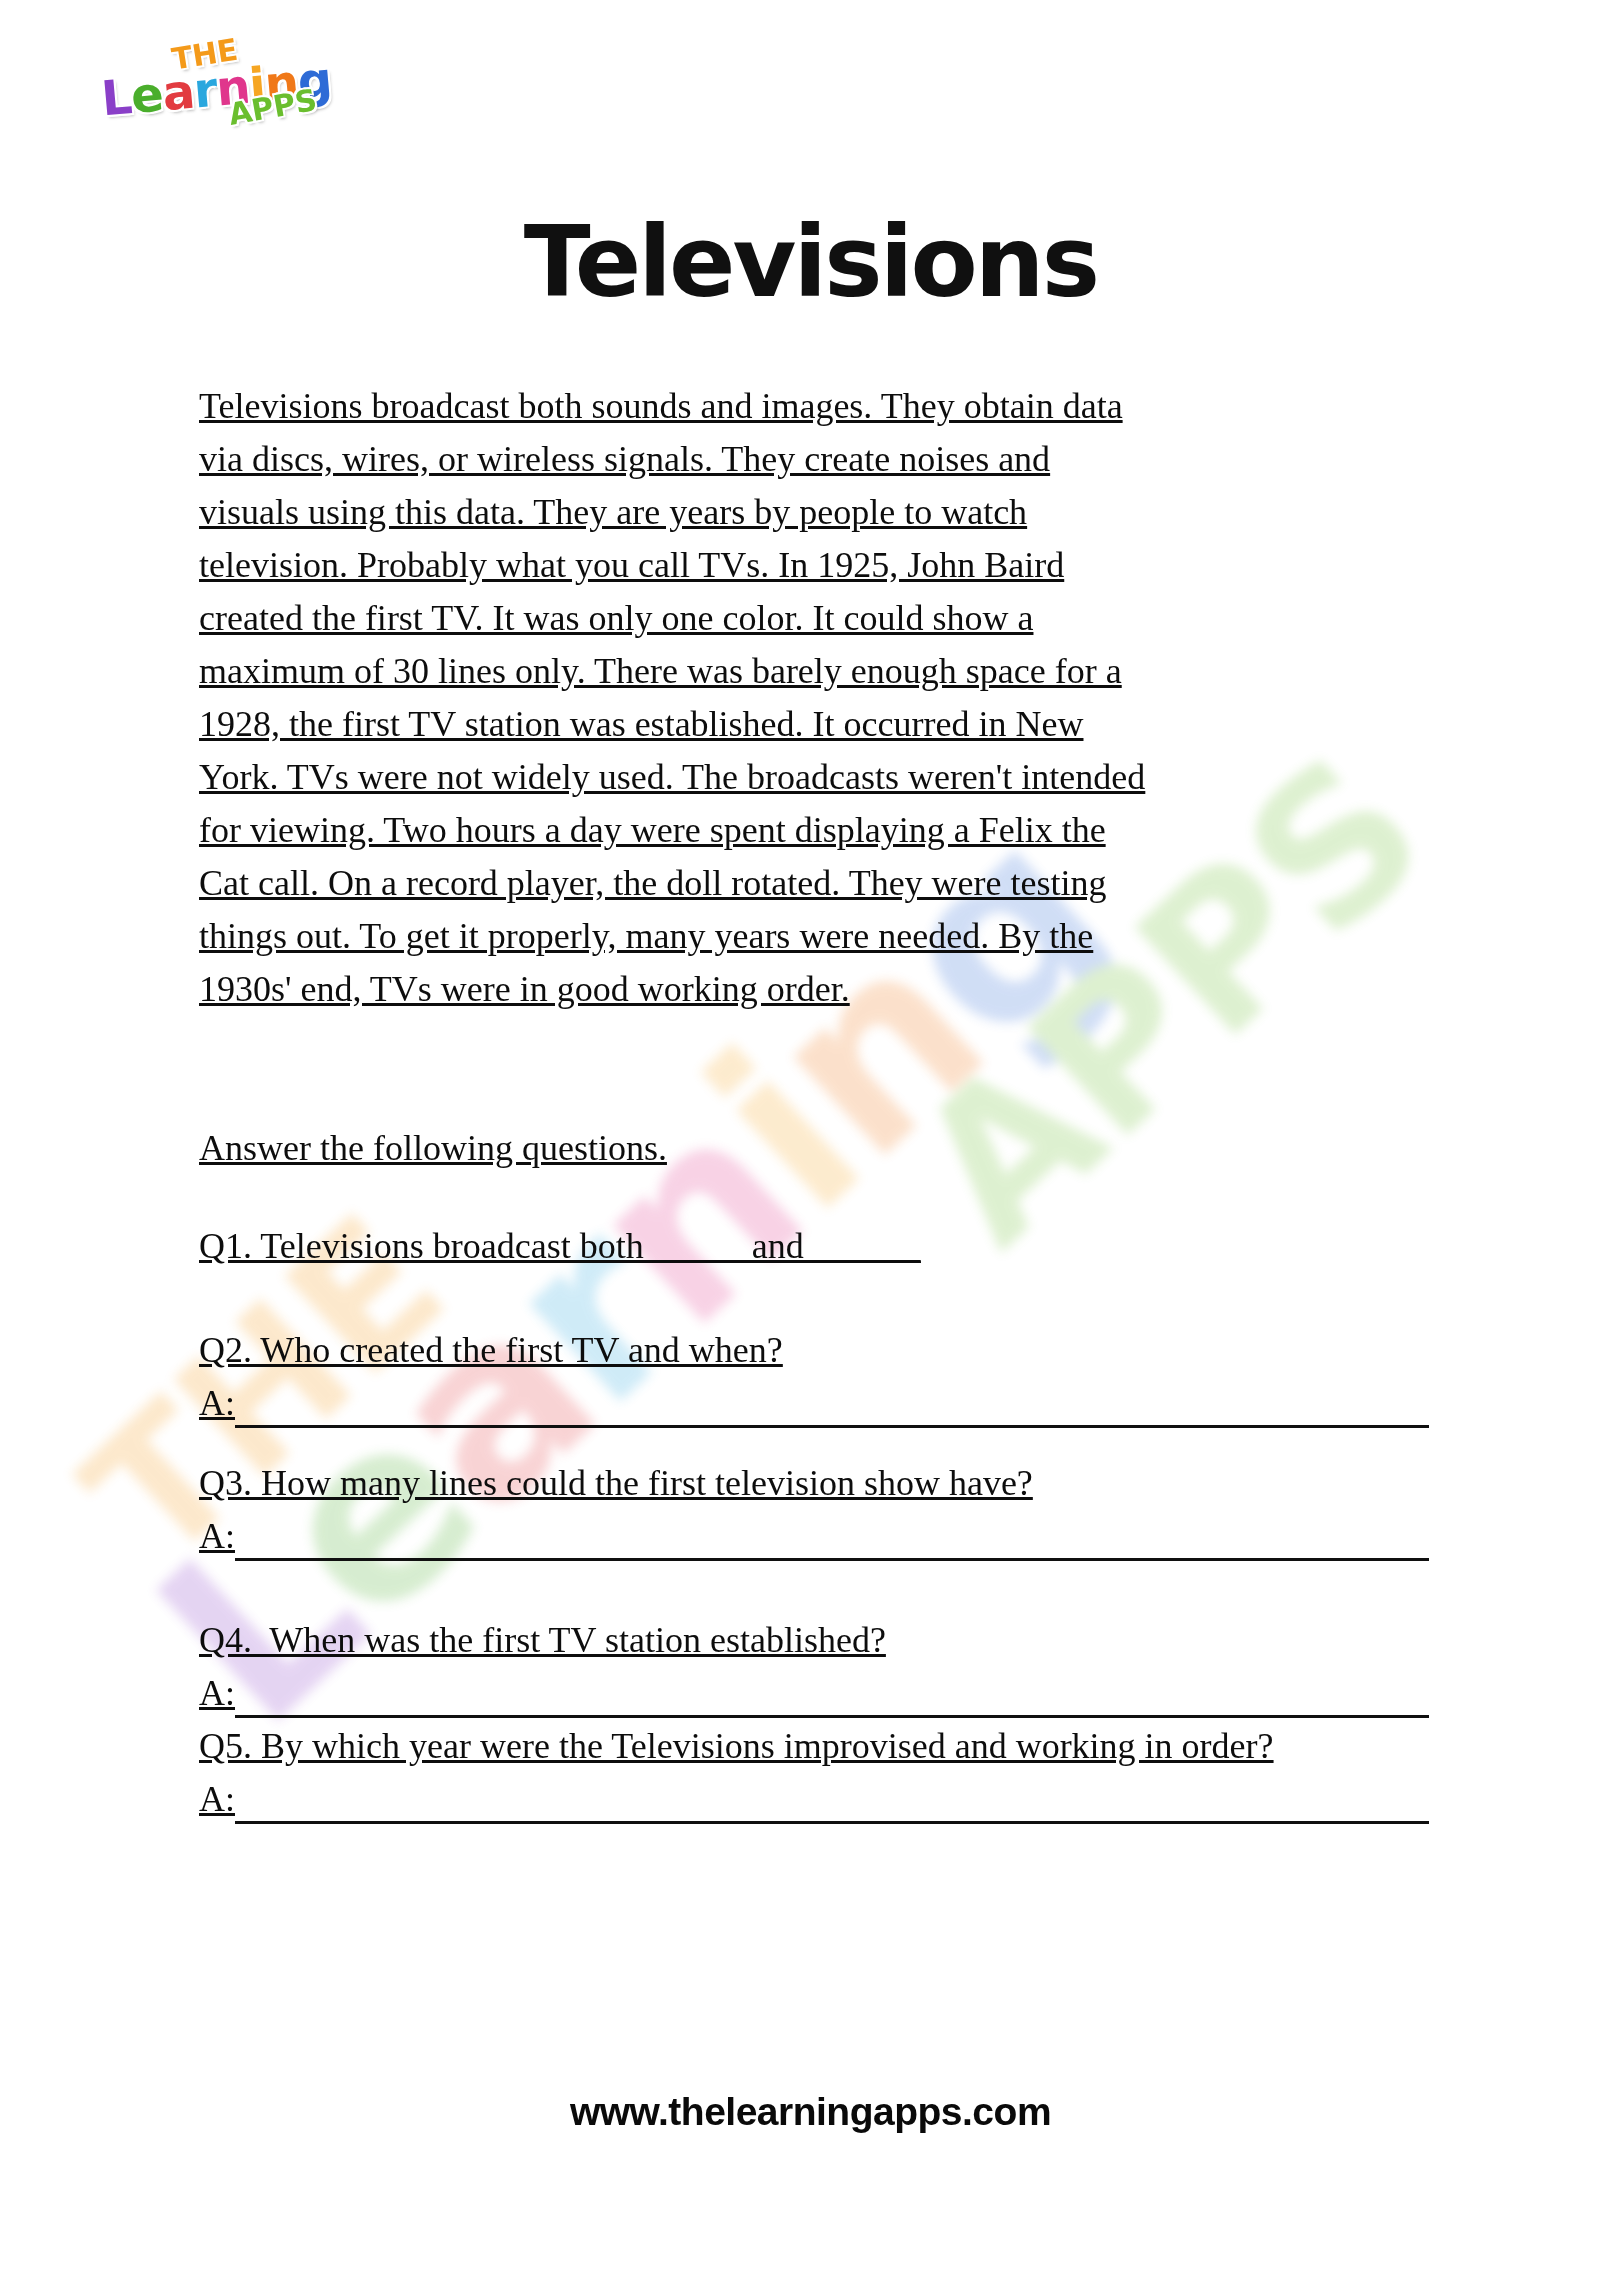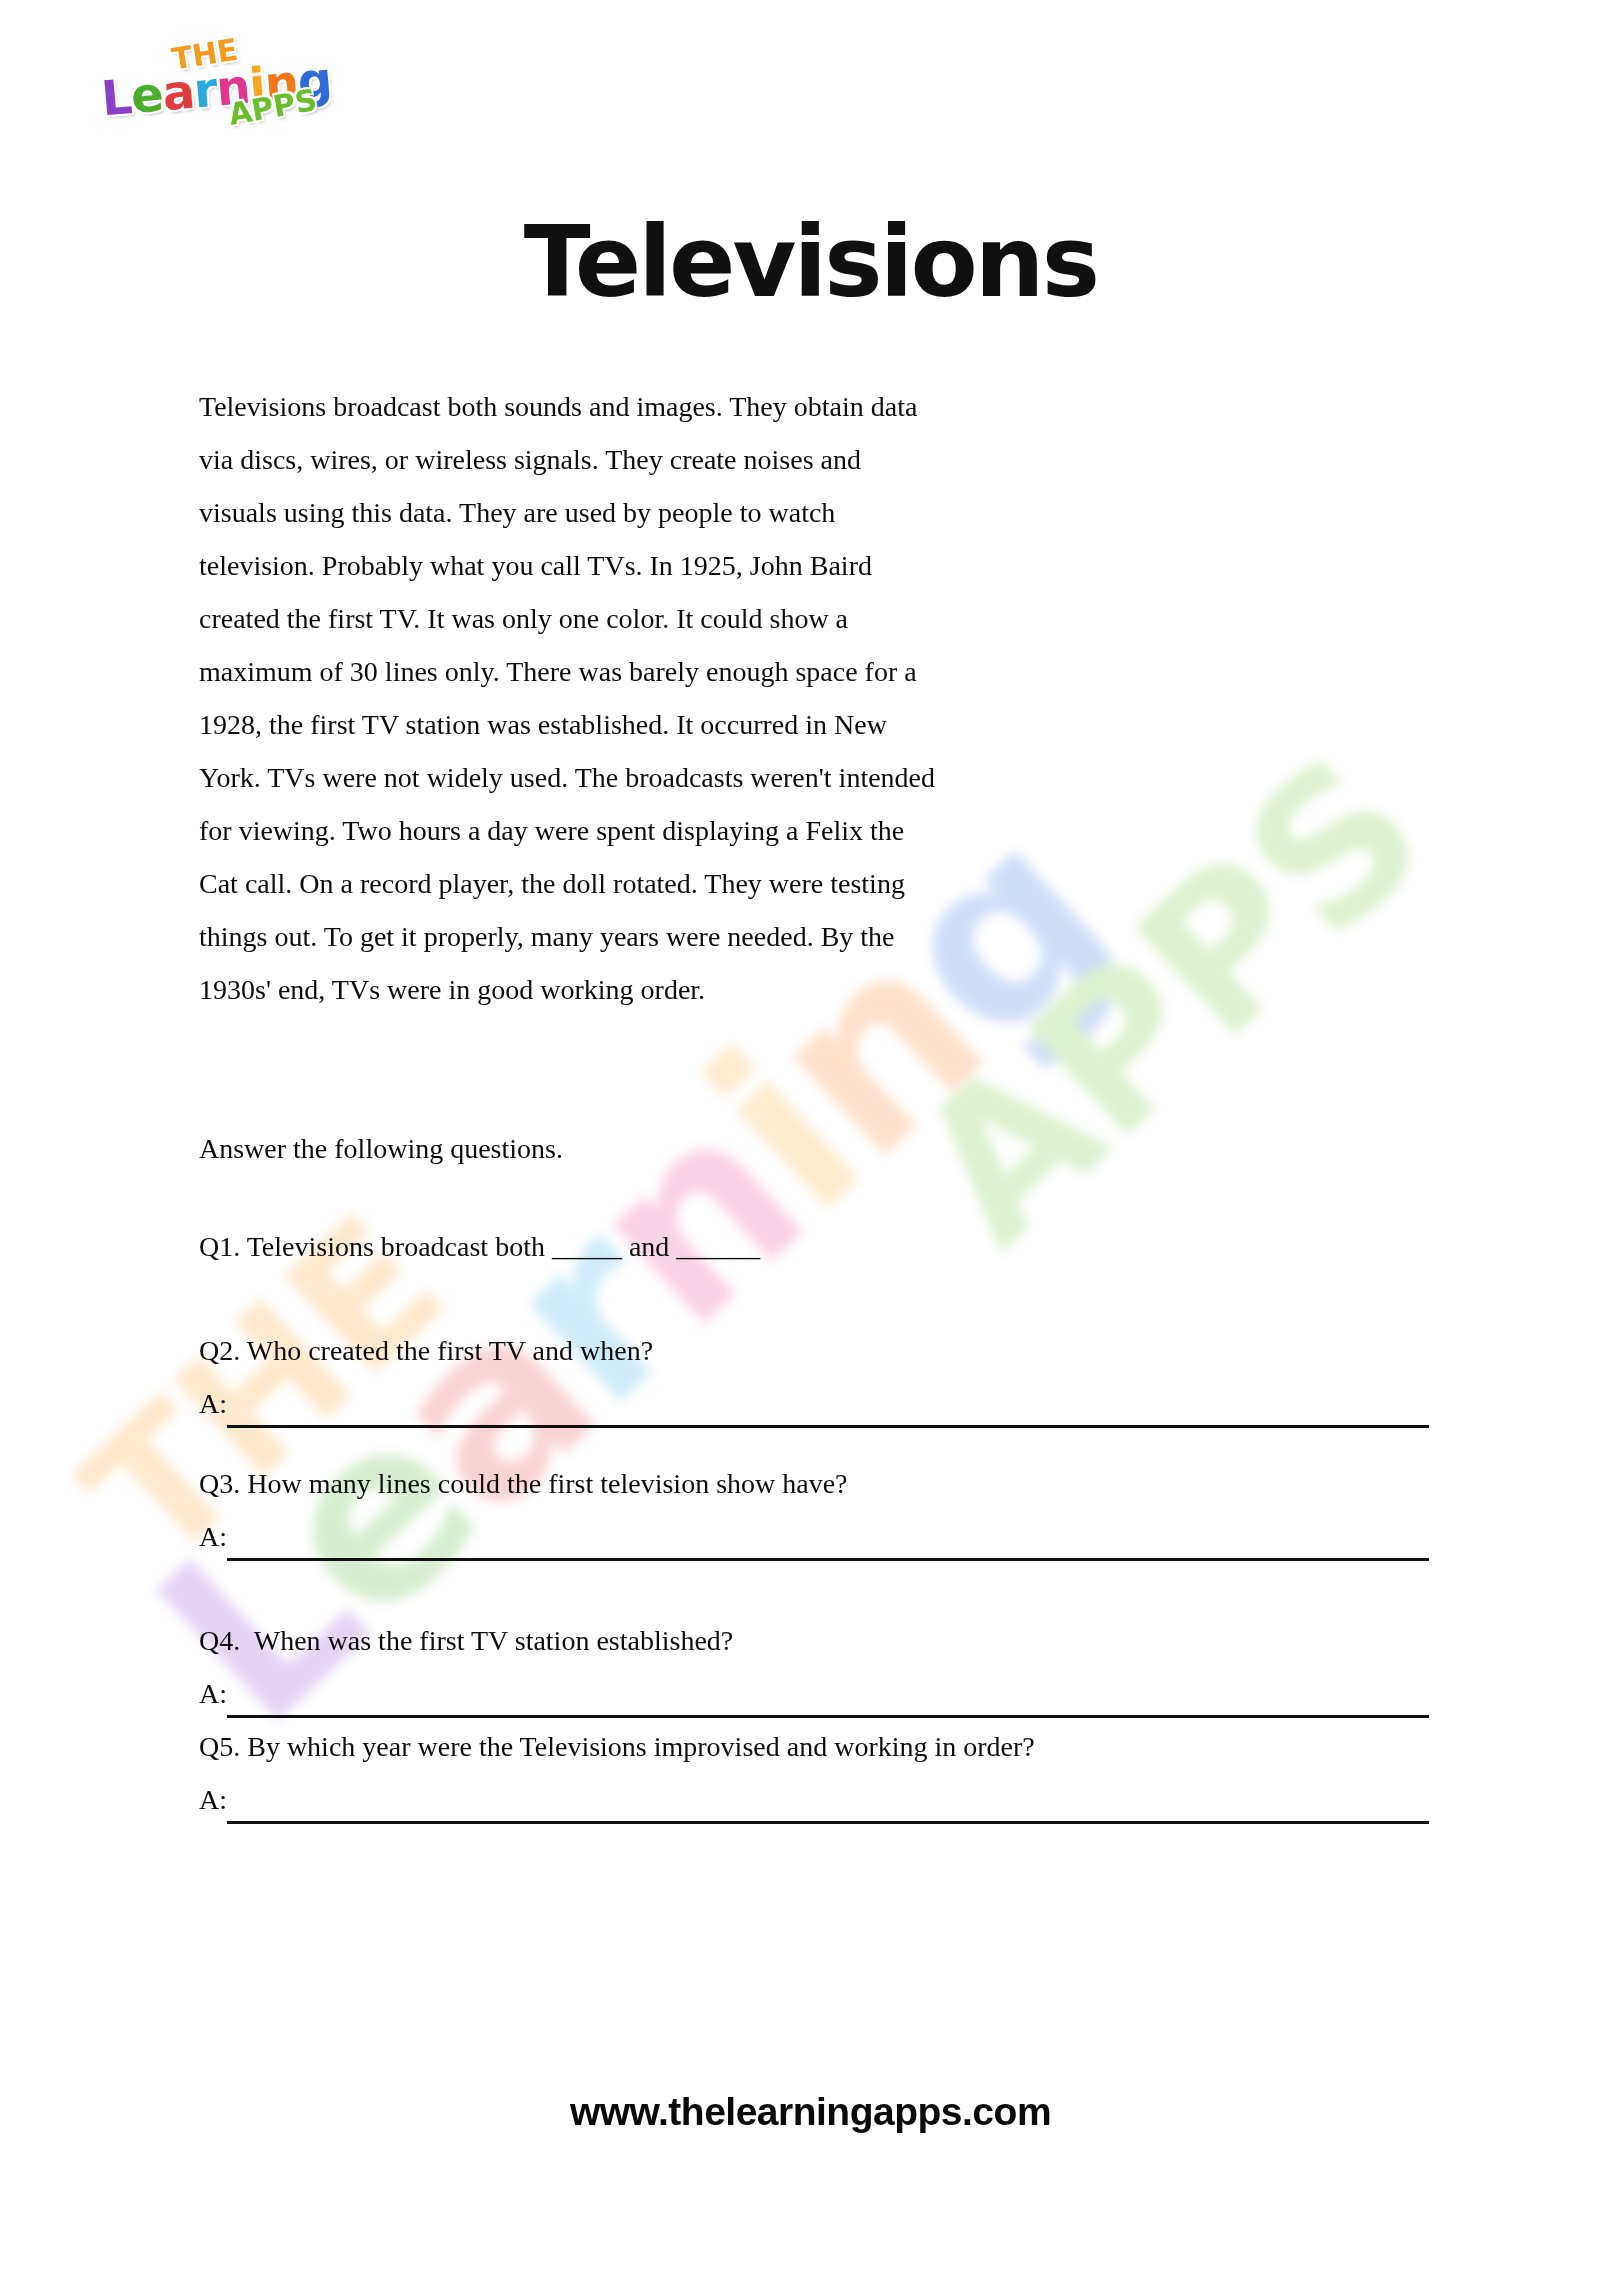--- a/index.html
+++ b/index.html
@@ -42,21 +42,21 @@
   
   .title{
     position:absolute;left:0;right:0;top:211px;z-index:1;
     text-align:center;
     font-family:"DejaVu Sans", sans-serif;font-weight:bold;
     font-size:98px;line-height:1.05;letter-spacing:-2.9px;color:#101010;
   }
 
   
   .content{position:absolute;left:199px;top:380px;width:1230px;z-index:1;
-    font-size:28px;line-height:53px;}
+    font-size:36px;line-height:53px;text-decoration:underline;}
   .pline{white-space:nowrap;height:53px;}
   .instruction{margin-top:106px;height:53px;}
   .qblock{margin-top:0;}
   .qtext{white-space:pre-wrap;}
   .q1{margin-top:45px;}
   .q2{margin-top:51px;}
   .q3{margin-top:27px;}
   .q4{margin-top:51px;}
   .q5{}
   .q5 .qtext{max-width:1186px;}
@@ -88,21 +88,21 @@
     <div class="logo-learning"><span class="letter" style="color:#8a3fc8">L</span><span class="letter" style="color:#4aae2c">e</span><span class="letter" style="color:#e23b40">a</span><span class="letter" style="color:#2aa7de">r</span><span class="letter" style="color:#e0368c">n</span><span class="letter" style="color:#f6a623">i</span><span class="letter" style="color:#f07818">n</span><span class="letter" style="color:#2e6bd6">g</span></div>
     <div class="logo-apps" style="color:#6abe2e">APPS</div>
   </div>
 
   <div class="title">Televisions</div>
 
   <div class="content">
     <div class="passage">
       <div class="pline">Televisions broadcast both sounds and images. They obtain data</div>
       <div class="pline">via discs, wires, or wireless signals. They create noises and</div>
-      <div class="pline">visuals using this data. They are used by people to watch</div>
+      <div class="pline">visuals using this data. They are years by people to watch</div>
       <div class="pline">television. Probably what you call TVs. In 1925, John Baird</div>
       <div class="pline">created the first TV. It was only one color. It could show a</div>
       <div class="pline">maximum of 30 lines only. There was barely enough space for a</div>
       <div class="pline">1928, the first TV station was established. It occurred in New</div>
       <div class="pline">York. TVs were not widely used. The broadcasts weren't intended</div>
       <div class="pline">for viewing. Two hours a day were spent displaying a Felix the</div>
       <div class="pline">Cat call. On a record player, the doll rotated. They were testing</div>
       <div class="pline">things out. To get it properly, many years were needed. By the</div>
       <div class="pline">1930s' end, TVs were in good working order.</div>
     </div>

